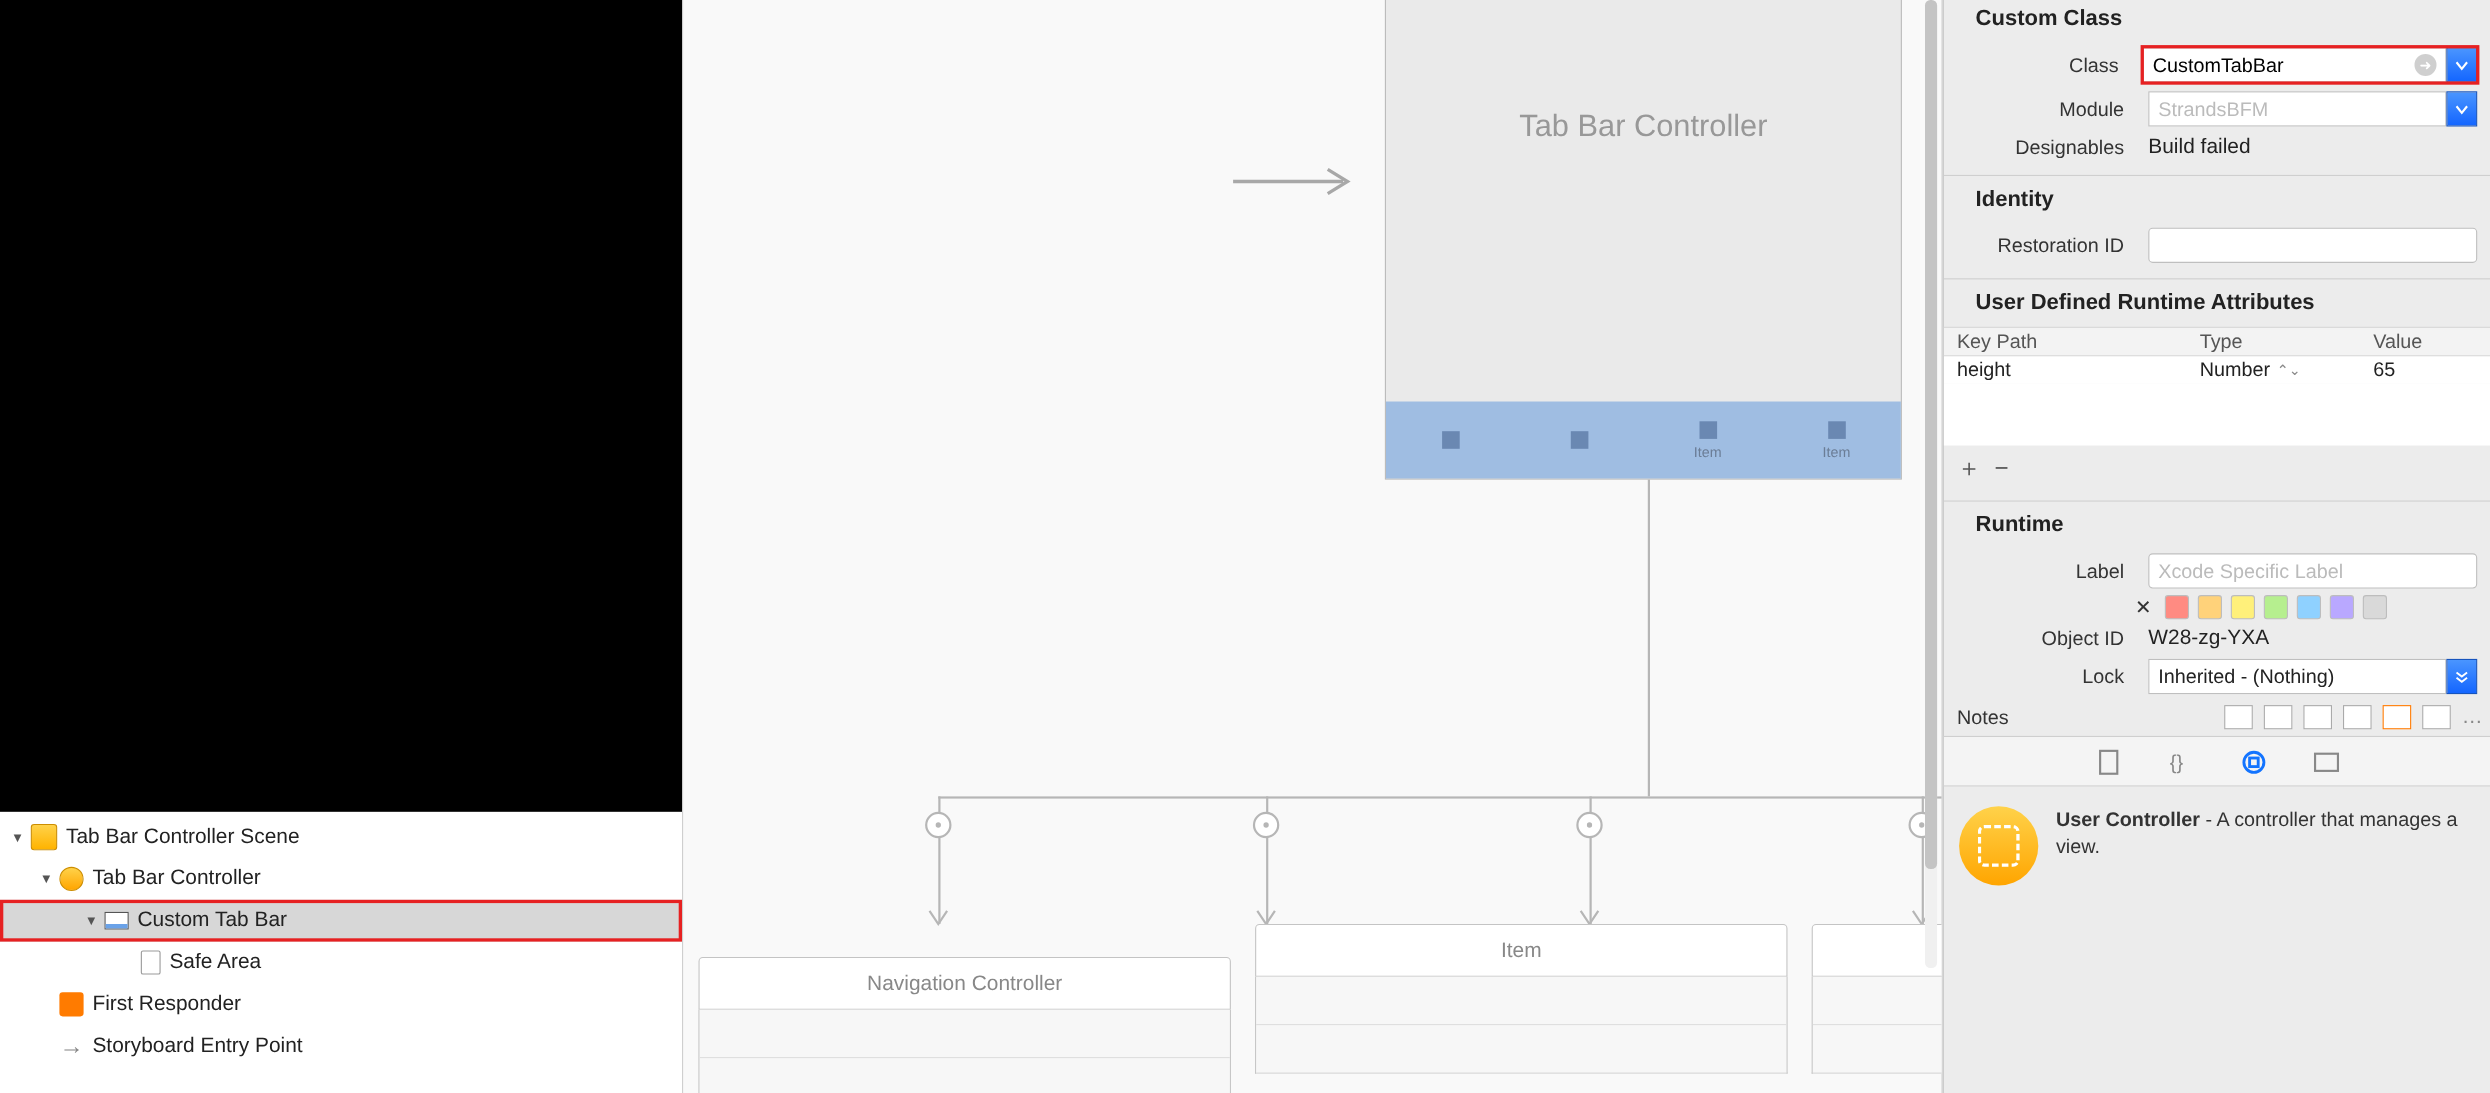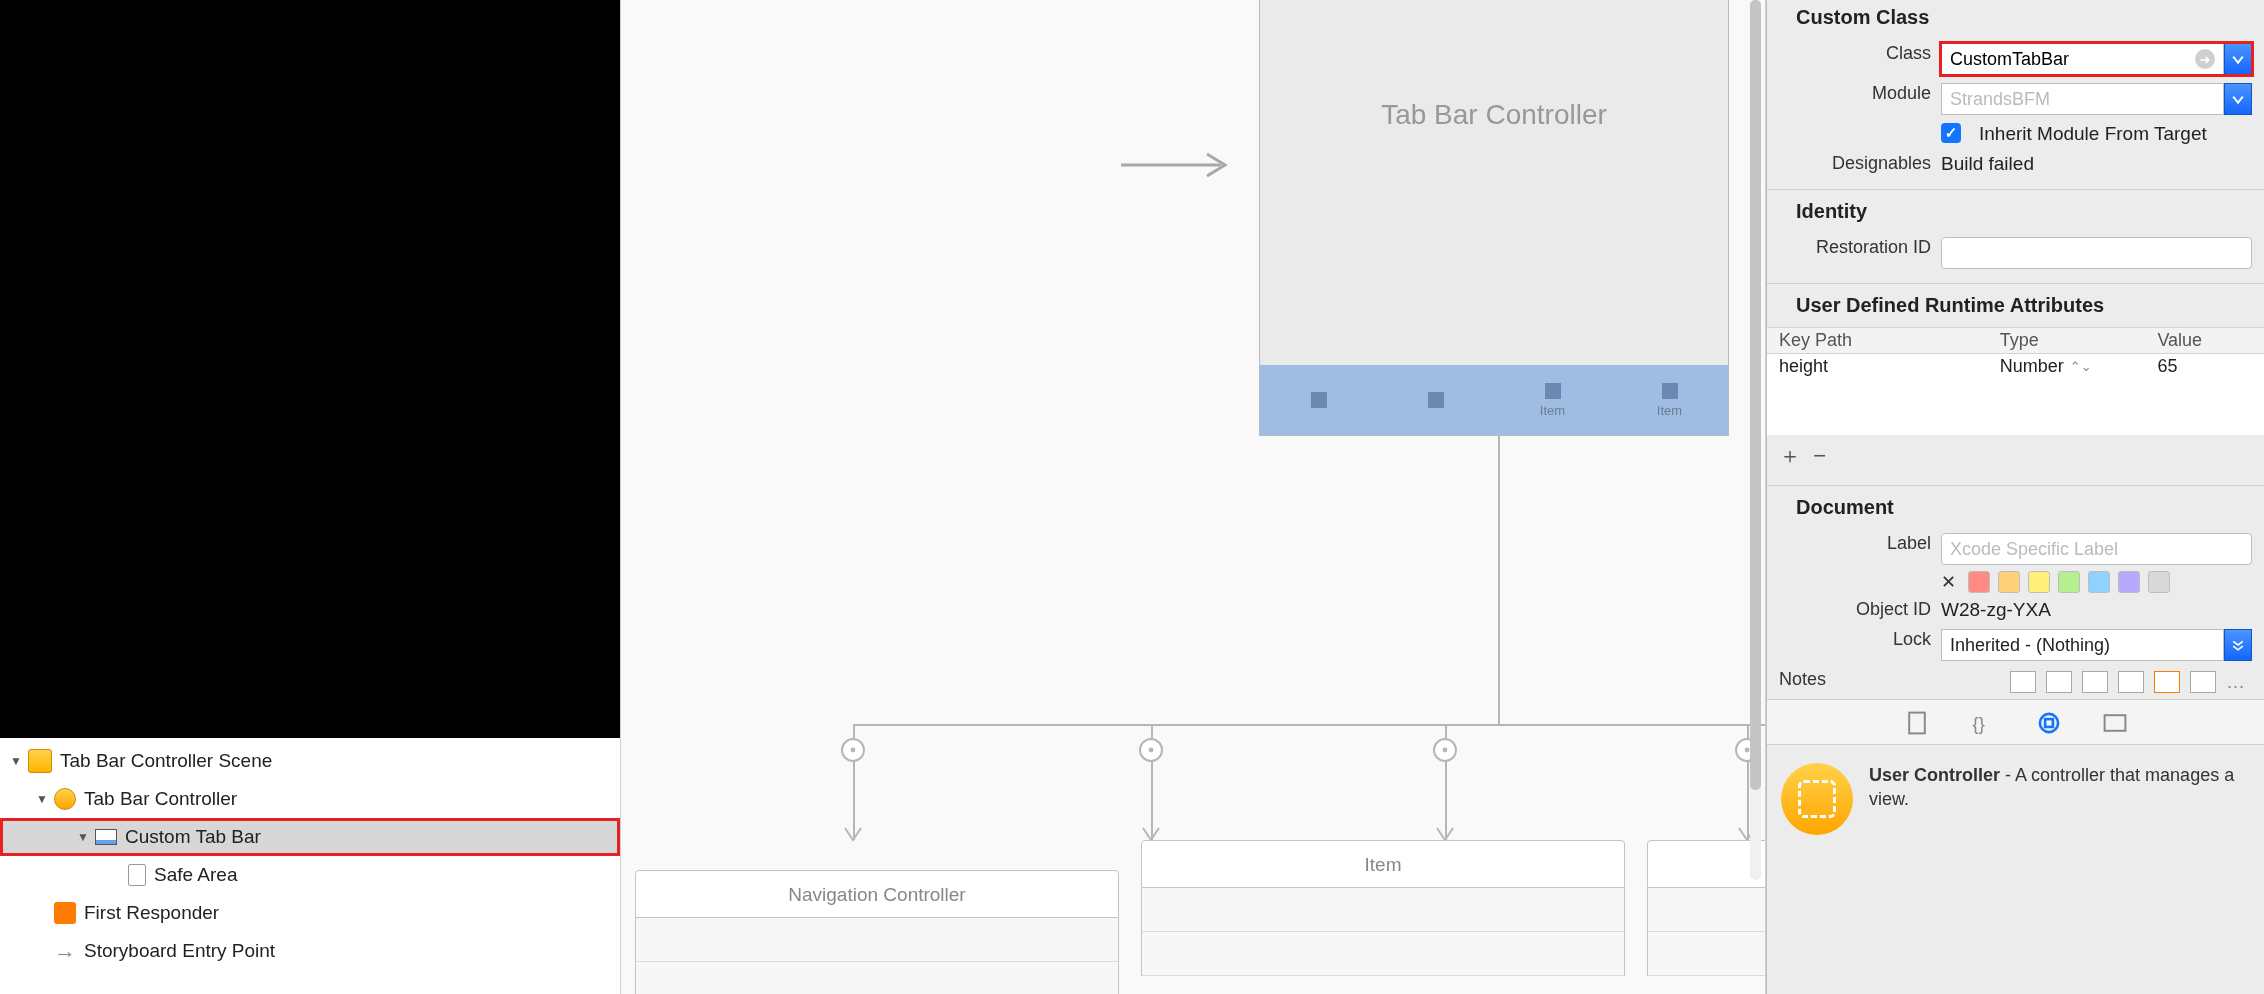--- a/index.html
+++ b/index.html
@@ -46,21 +46,21 @@
 
 
 .child-scene { position:absolute; top:840px; width:484px; }
 .child-title { height:48px; line-height:48px; text-align:center; font-size:19px; color:#888; background:#fff; border:1px solid #c4c4c4; border-radius:4px 4px 0 0; }
 .child-body { height:88px; background:#eaeaea; border:1px solid #c4c4c4; border-top:none; }
 .child-body-row { height:44px; border-bottom:1px solid #dcdcdc; background:#f7f7f7; }
 
 
 .inspector { position:absolute; left:1766px; top:0; width:498px; height:994px; background:#ececec; border-left:1px solid #bfbfbf; font-size:19px; color:#222; overflow:hidden; }
 .section-hdr { font-weight:700; padding:6px 29px 10px; font-size:20px; }
-.row { display:flex; align-items:flex-start; padding:4px 12px; gap:10px; }
+.row { display:flex; align-items:center; padding:4px 12px; gap:22px; }
 .row-lbl { width:152px; text-align:right; color:#333; font-size:18px; }
 .row-val { flex:1; }
 .field { display:flex; align-items:center; background:#fff; border:1px solid #bfbfbf; border-radius:4px; height:32px; padding:0 8px; font-size:18px; width:100%; }
 .field input { border:none; outline:none; flex:1; font-size:18px; background:transparent; }
 .field .pl { color:#bbb; }
 .combo { display:flex; width:100%; }
 .combo .field { flex:1; border-radius:0; }
 .combo-btn { width:28px; height:32px; background:linear-gradient(#4a95ff,#1466ff); border:1px solid #1654bd; display:flex; align-items:center; justify-content:center; }
 .combo-btn svg { width:12px; height:12px; }
 .hl-red { outline:3px solid #e62122; outline-offset:-1px; }
@@ -252,24 +252,20 @@
             <span class="pl">StrandsBFM</span>
           </div>
         <div class="combo-btn">
             <svg viewBox="0 0 10 10">
               <polyline points="1,3 5,8 9,3" fill="none" stroke="#fff" stroke-width="1.6"></polyline>
             </svg>
           </div>
       </div>
     </div>
   </div>
-  <div class="row" style="padding-left:174px;">
-    <span class="chk"></span>
-    <span>Inherit Module From Target</span>
-  </div>
   <div class="row">
     <div class="row-lbl">Designables</div>
     <div class="row-val">Build failed</div>
   </div>
 
   <div class="sep"></div>
   <div class="section-hdr">Identity</div>
   <div class="row">
     <div class="row-lbl">Restoration ID</div>
     <div class="row-val">
@@ -293,21 +289,21 @@
           <span>Number</span>
           <span class="stepper">⌃⌄</span>
         </div>
       <div class="col-vl">65</div>
     </div>
     <div class="attr-row" style="height:56px; background:#fff;"></div>
   </div>
   <div class="plusminus"><span>＋</span>&nbsp;&nbsp;<span>−</span></div>
 
   <div class="sep"></div>
-  <div class="section-hdr">Document</div>
+  <div class="section-hdr">Runtime</div>
   <div class="row">
     <div class="row-lbl">Label</div>
     <div class="row-val">
         <div class="field">
           <span class="pl">Xcode Specific Label</span>
         </div>
       </div>
   </div>
   <div class="color-chips">
     <span class="xmark">✕</span>

